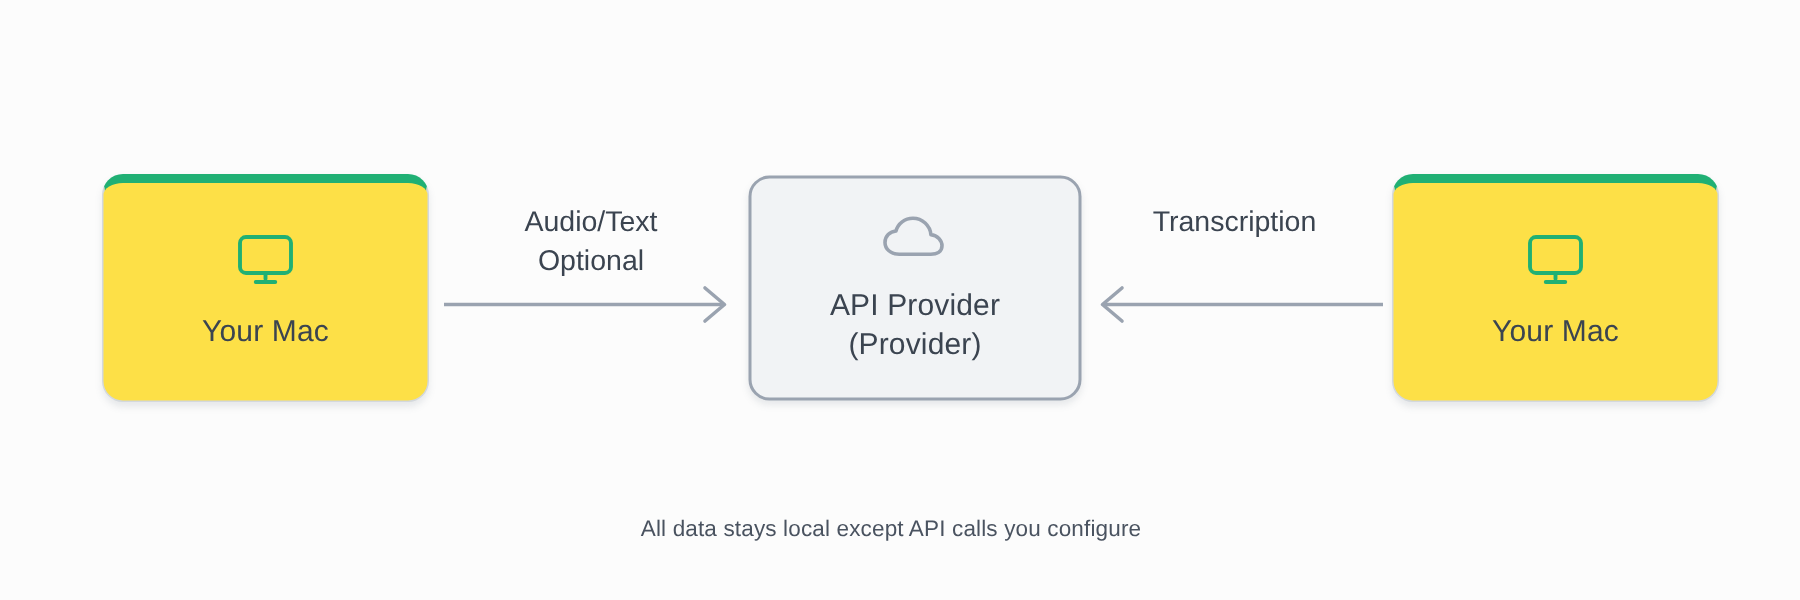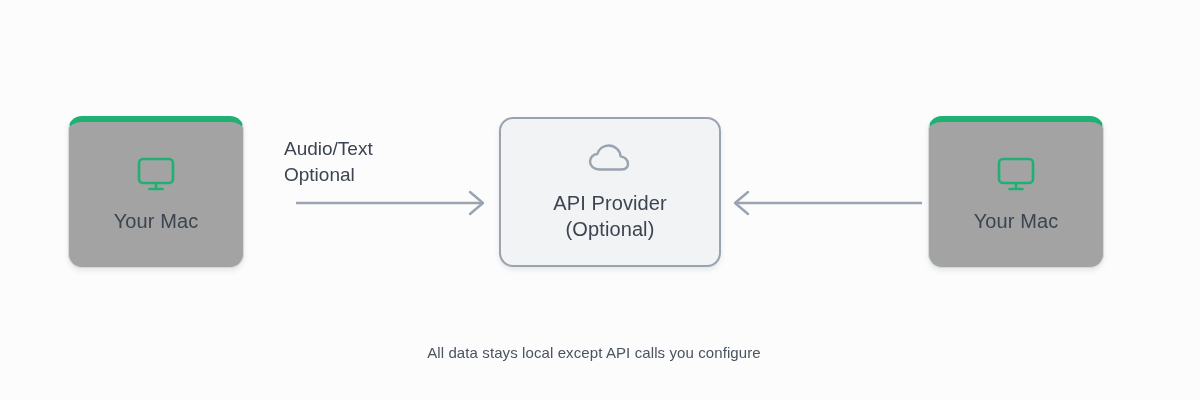--- a/index.html
+++ b/index.html
@@ -25,24 +25,24 @@
     position: absolute;
     box-sizing: border-box;
     border-radius: 14px;
     display: flex;
     flex-direction: column;
     align-items: center;
     justify-content: center;
   }
 
   .node-local {
-    width: 176px;
+    width: 218px;
     height: 152px;
     top: 116px;
-    background: #a3a3a3;
+    background: #fde047;
     border: 1px solid #d3d8dd;
     border-top: 6px solid #20b074;
     border-radius: 14px;
     box-shadow: 0 3px 5px rgba(120,130,140,0.16);
   }
   .node-local.left  { left: 68px; }
   .node-local.right { left: 928px; }
 
   .node-cloud {
     width: 222px;
@@ -75,20 +75,21 @@
     height: 40px;
     top: 183px;
   }
   .arrow-forward { left: 296px; width: 196px; }
   .arrow-back    { left: 724px; width: 198px; }
 
   .arrow-label {
     position: absolute;
     top: 136px;
     width: 220px;
+    text-align: center;
     font-size: 19px;
     line-height: 26px;
     color: #3b4450;
   }
   .arrow-label.forward { left: 284px; }
   .arrow-label.back    { left: 713px; }
 
   
   .caption {
     position: absolute;
@@ -120,21 +121,21 @@
   </div>
 
   <div class="node node-cloud">
     <span class="node-icon">
       <svg width="46" height="32" viewBox="0 0 46 32" fill="none" xmlns="http://www.w3.org/2000/svg">
         <path d="M12.5 27.5 C6.7 27.5 3 23.9 3 19.6 C3 15.6 6.2 12.3 10.3 12 C11.6 7 16.2 3.5 21.6 3.5 C27.9 3.5 33.1 8.3 33.6 14.4 C38 14.9 41 18.2 41 21.9 C41 25.9 37.6 27.5 33.6 27.5 Z" stroke="#9aa3b0" stroke-width="2.4" stroke-linejoin="round"></path>
       </svg>
     </span>
     <span class="node-label">
       <span>API Provider</span>
-      <span class="sub">(Optional)</span>
+      <span class="sub">(Provider)</span>
     </span>
   </div>
 
   <div class="node node-local right">
     <span class="node-icon">
       <svg width="40" height="36" viewBox="0 0 40 36" fill="none" xmlns="http://www.w3.org/2000/svg">
         <rect x="3" y="3" width="34" height="24" rx="4" stroke="#20b074" stroke-width="2.6"></rect>
         <path d="M20 27 v4" stroke="#20b074" stroke-width="2.6" stroke-linecap="round"></path>
         <path d="M13.5 33 h13" stroke="#20b074" stroke-width="2.6" stroke-linecap="round"></path>
       </svg>
@@ -155,17 +156,18 @@
     <div>Optional</div>
   </div>
 
   <div class="arrow arrow-back">
     <svg width="198" height="40" viewBox="0 0 198 40" fill="none" xmlns="http://www.w3.org/2000/svg">
       <path d="M198 20 H12" stroke="#9aa3b0" stroke-width="2.4"></path>
       <path d="M24 9 L11 20 L24 31" stroke="#9aa3b0" stroke-width="2.4" stroke-linecap="round" stroke-linejoin="round" fill="none"></path>
     </svg>
   </div>
   <div class="arrow-label back">
+    <div>Transcription</div>
   </div>
 
   <div class="caption">All data stays local except API calls you configure</div>
 
 </div>
 
 </body></html>

